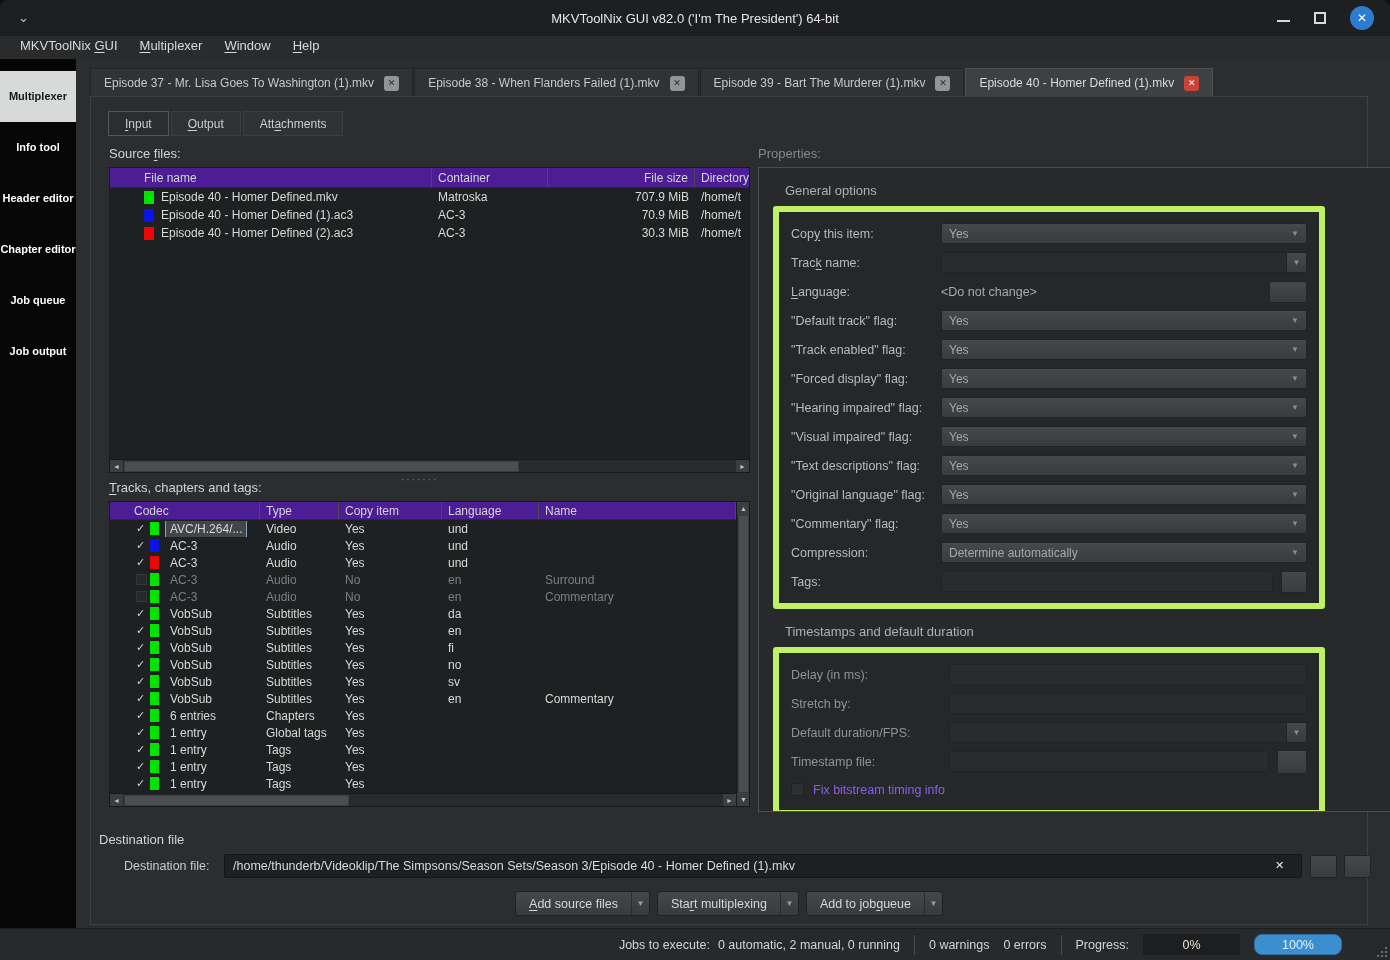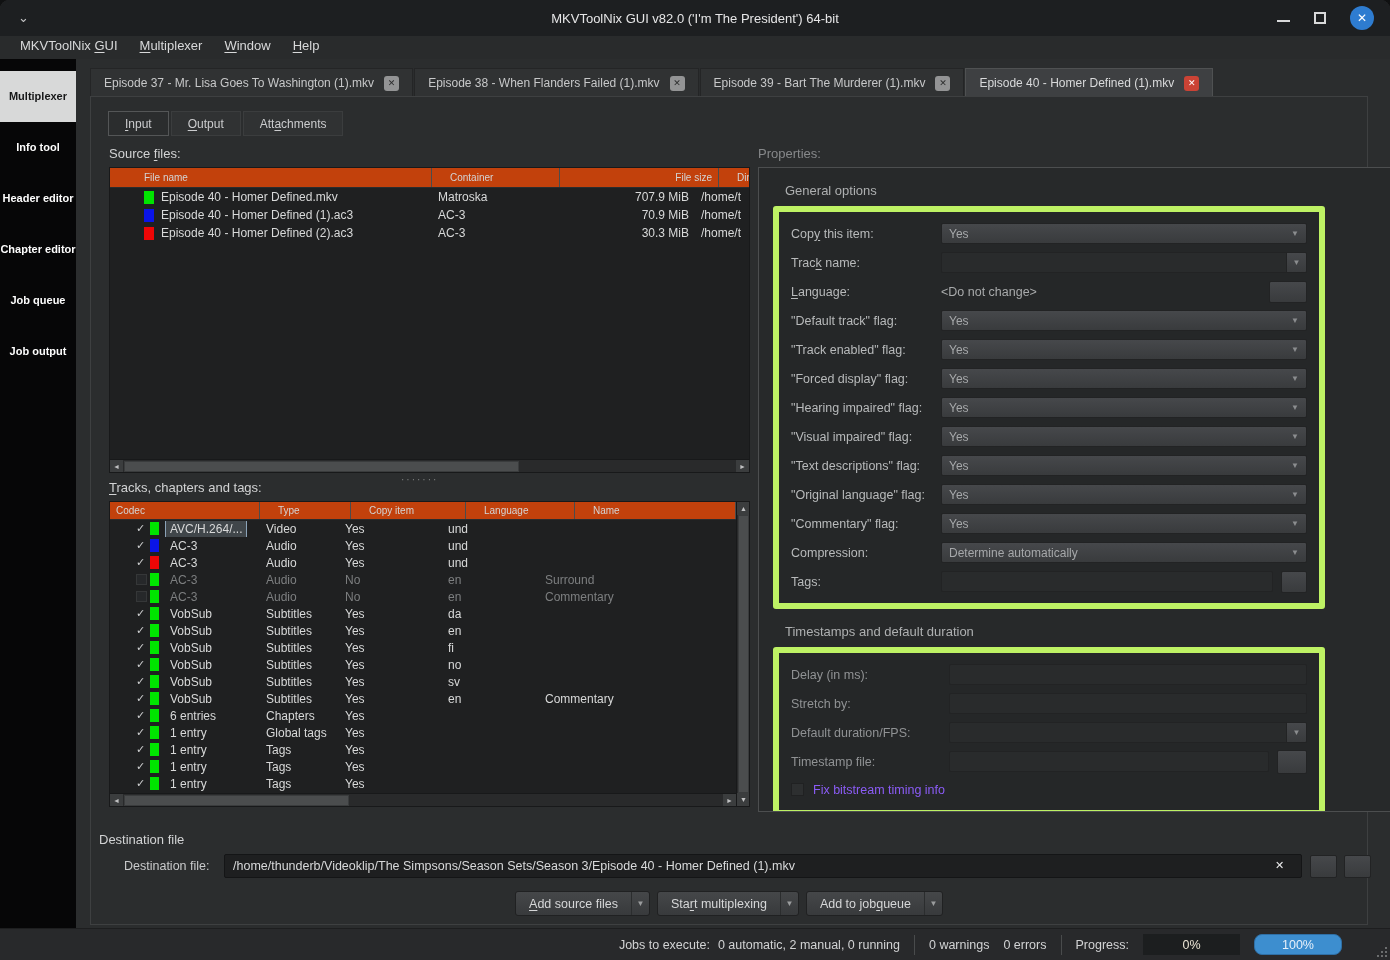--- a/index.html
+++ b/index.html
@@ -41,21 +41,21 @@
 
   .itabs { position:absolute; left:17px; top:14px; height:25px; display:flex; }
   .itab { display:flex; align-items:center; padding:0 16px; background:#303233; border:1px solid #3b3d3e; margin-right:2px; font-size:12px; color:#cbccce; cursor:pointer; }
   .itab.active { background:#2b2d2e; border-color:#545657; }
 
   .area-label { position:absolute; font-size:13px; color:#d2d3d4; }
   .dim-label { color:#86888a; }
 
   
   .tbl { position:absolute; border:1px solid #18191a; background:#1f2021; display:flex; flex-direction:column; overflow:hidden; }
-  .thead { display:flex; background:#c2410c; border-bottom:1px solid #2b2c2d; flex:none; font-size:10px; color:#d3d4d5;gap:12px; }
+  .thead { display:flex; background:#4c1d95; border-bottom:1px solid #2b2c2d; flex:none; font-size:12px; color:#d3d4d5; }
   .th { display:flex; align-items:center; padding:0 6px; border-right:1px solid #4a4c4d; overflow:hidden; white-space:nowrap; }
   .tbody { flex:1; overflow:hidden; position:relative; }
   .srow, .trow { display:flex; align-items:center; font-size:12px; color:#d8d9d9; white-space:nowrap; cursor:default; }
   .srow { height:18px; }
   .trow { height:17px; }
   .scell, .tcell { overflow:hidden; padding:0 6px; flex:none; }
   .sq { display:inline-block; width:10px; height:13px; margin-right:7px; flex:none; }
 
   
   .c-name { width:322px; padding-left:34px; display:flex; align-items:center; }
@@ -235,21 +235,21 @@
           <span class="sb-btn" style="right:0; top:0;">►</span>
         </div>
       </div>
 
       <div class="splitter"></div>
 
       <div class="area-label" style="left:18px; top:383px;"><u>T</u>racks, chapters and tags:</div>
 
       <div class="tbl" style="left:18px; top:404px; width:641px; height:306px;">
         <div class="thead" style="height:18px; padding-right:13px;">
-          <span class="th c-codec" style="padding-left:6px;">Codec</span>
+          <span class="th c-codec" style="padding-left:24px;">Codec</span>
           <span class="th c-type">Type</span>
           <span class="th c-copy">Copy item</span>
           <span class="th c-lang">Language</span>
           <span class="th c-tname">Name</span>
         </div>
         <div class="tbody" style="margin-right:13px;">
 
         <div class="trow sel">
               <span class="tcell c-codec">
                 <span class="chk">✓</span>

